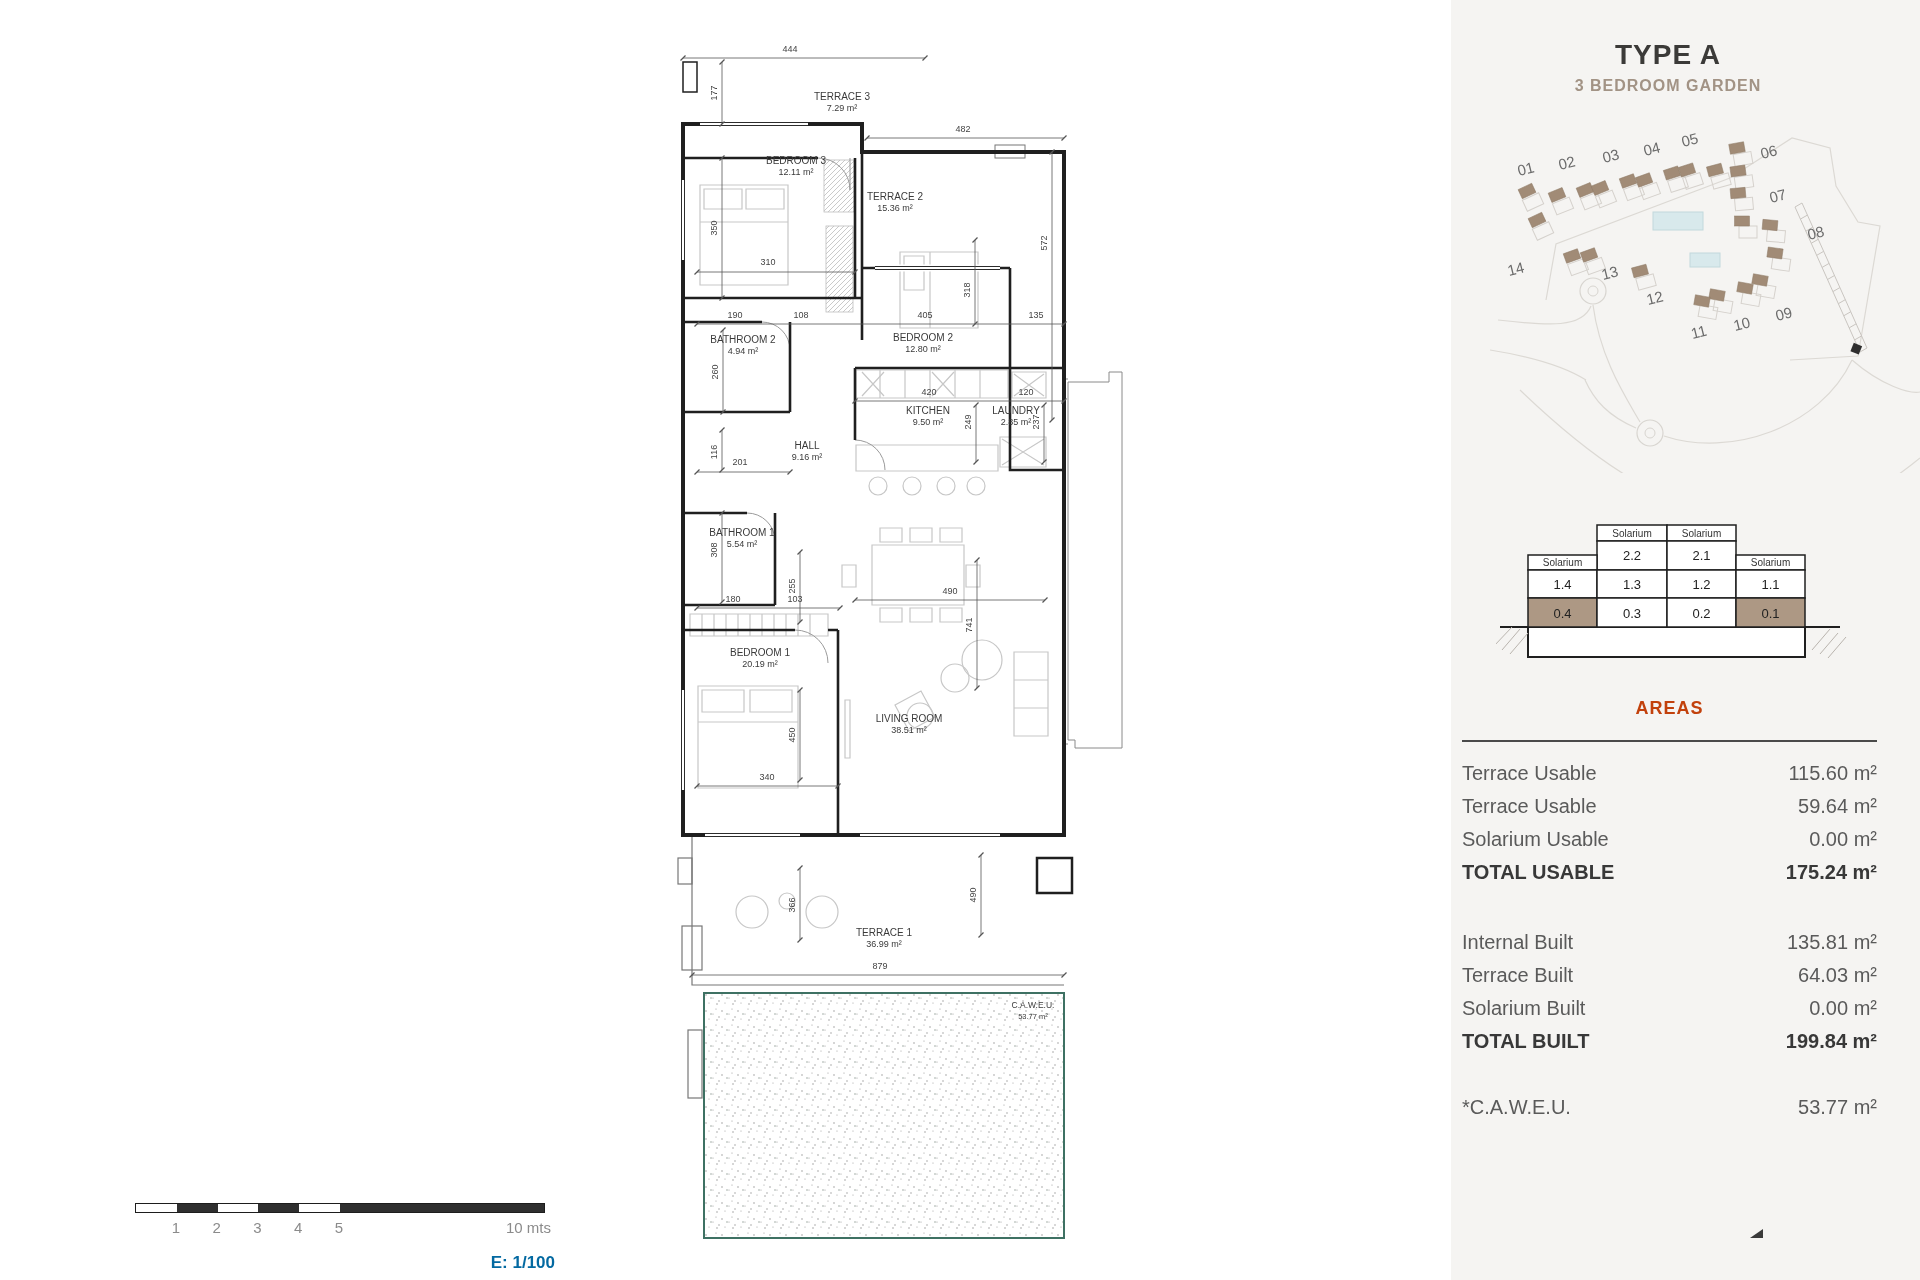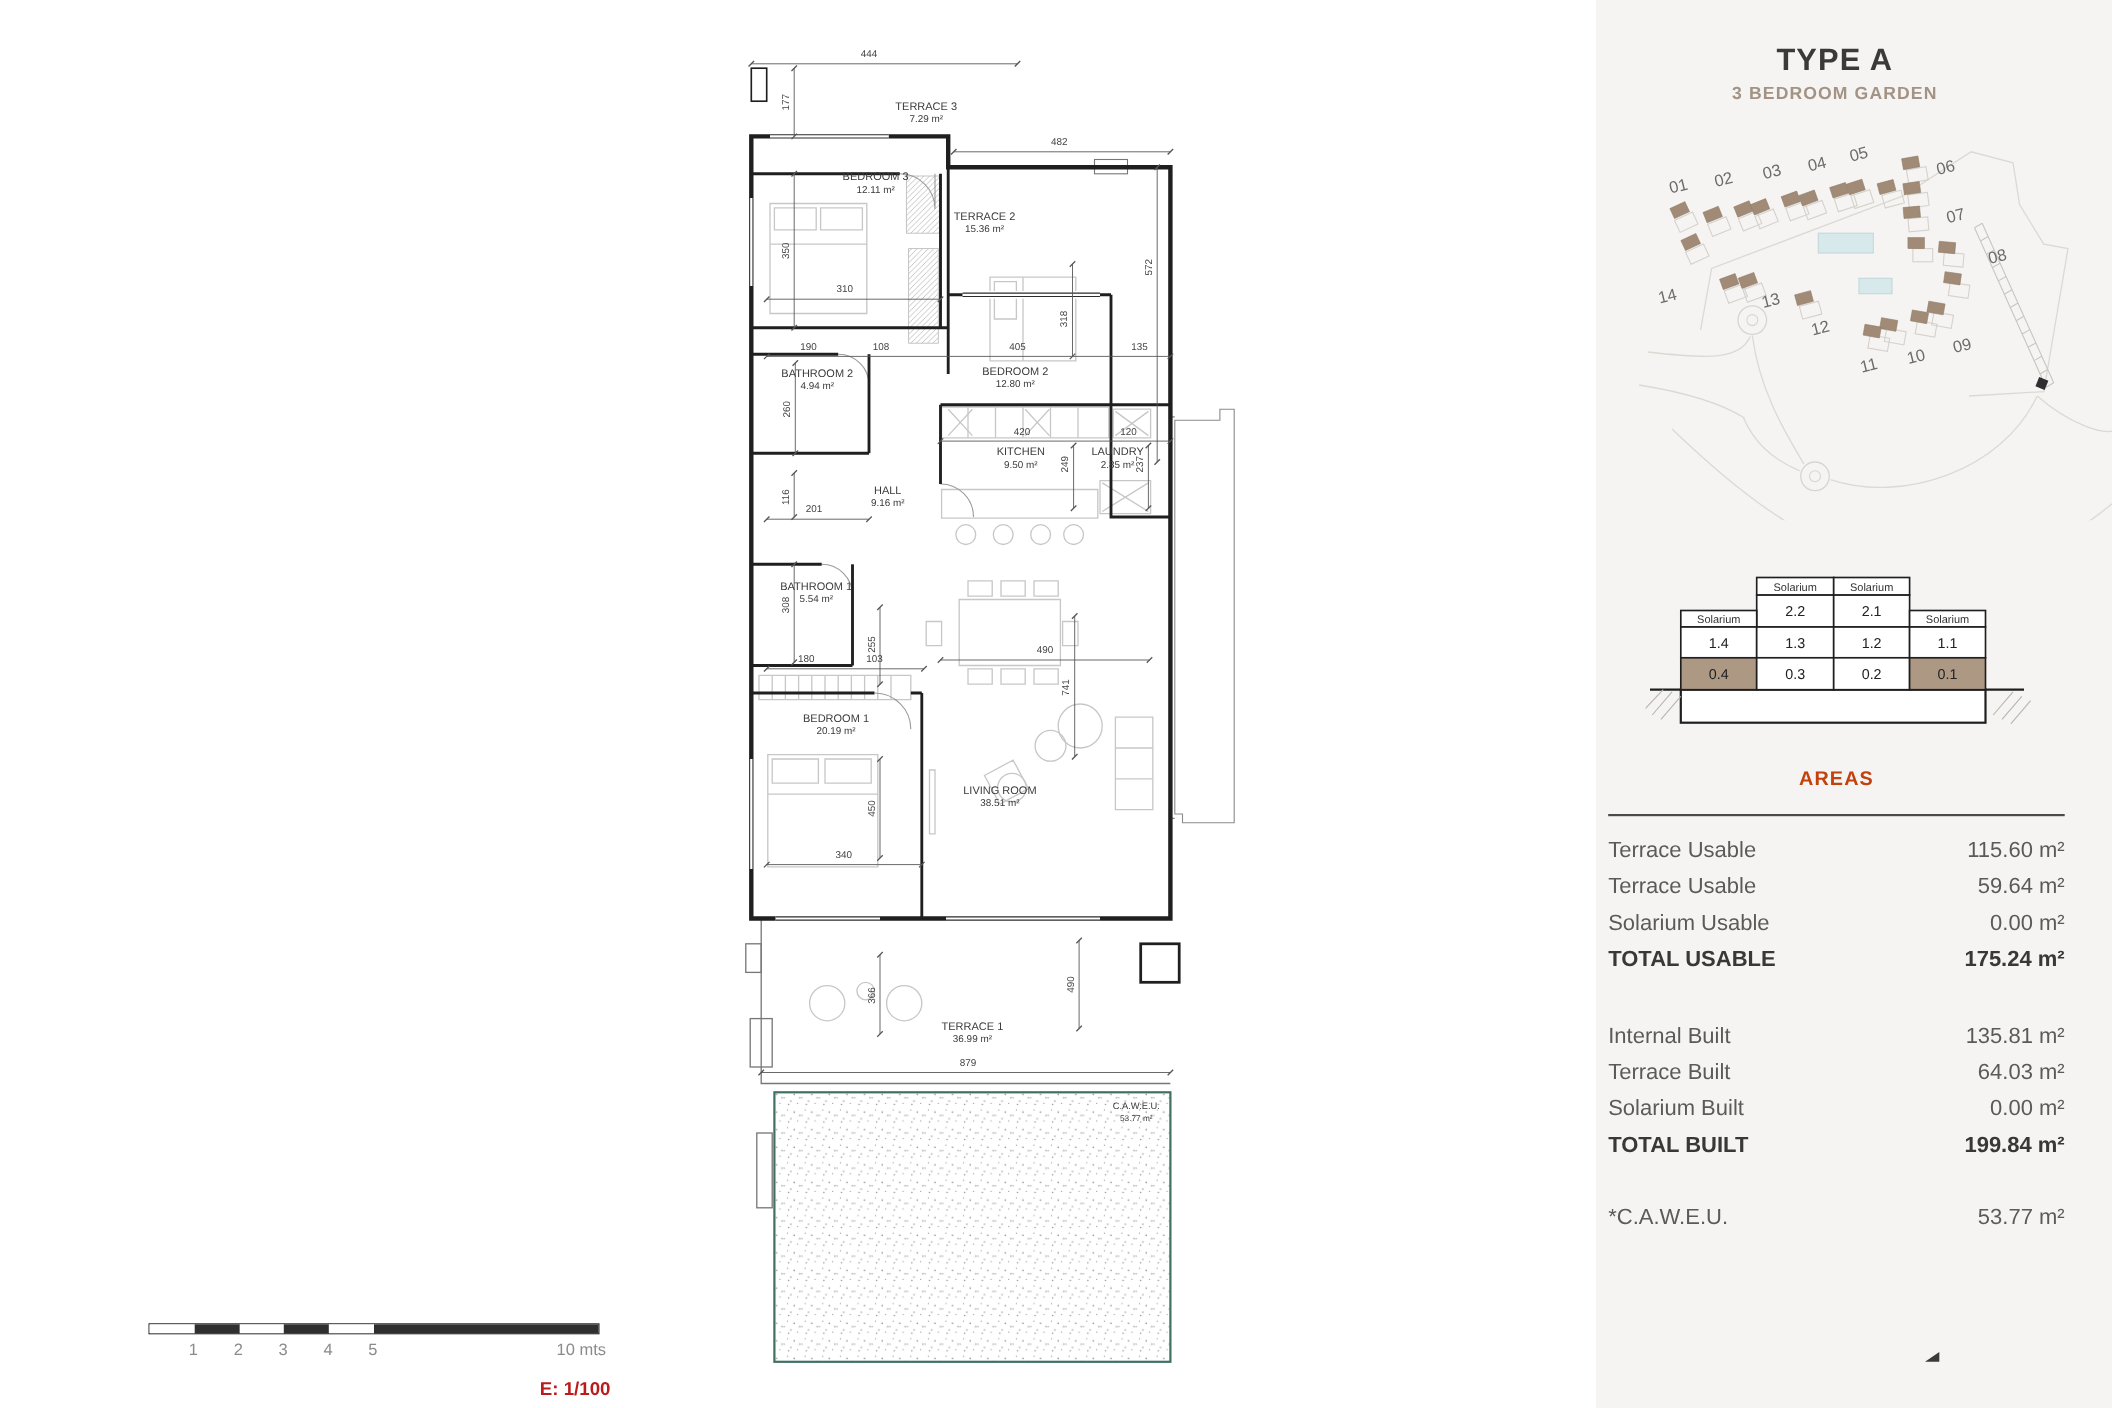--- a/index.html
+++ b/index.html
@@ -21,21 +21,21 @@
   .a-row.total{font-weight:bold;color:#383838;font-size:20px;}
   #rows-usable{top:757px;}
   #rows-built{top:926px;}
   #row-caweu{top:1091px;}
   
   #scalebar{position:absolute;left:135px;top:1203px;width:420px;height:80px;}
   #bar{position:relative;width:408px;height:8px;border:1px solid #1d1d1d;display:flex;}
   .seg{height:100%;}
   .bar-label{position:absolute;top:16px;transform:translateX(-50%);font-size:15px;color:#8b8b8b;}
   .bar-end{position:absolute;top:16px;right:4px;font-size:15px;color:#8b8b8b;}
-  .scale-ratio{position:absolute;top:50px;right:0;font-size:17px;font-weight:bold;color:#b91c1c;text-align:right;}
+  .scale-ratio{position:absolute;top:50px;right:0;font-size:17px;font-weight:bold;color:#0369a1;text-align:right;}
   #corner-mark{position:absolute;left:1750px;top:1229px;width:0;height:0;
                border-left:13px solid transparent;border-bottom:9px solid #3a3a3a;}
   svg text{font-family:"Liberation Sans",sans-serif;}
 </style>
 </head>
 <body>
 
 <div id="root">
 
   <svg id="floorplan" style="position:absolute;left:665px;top:35px;" width="480" height="1215" viewBox="665 35 480 1215" xmlns="http://www.w3.org/2000/svg">

